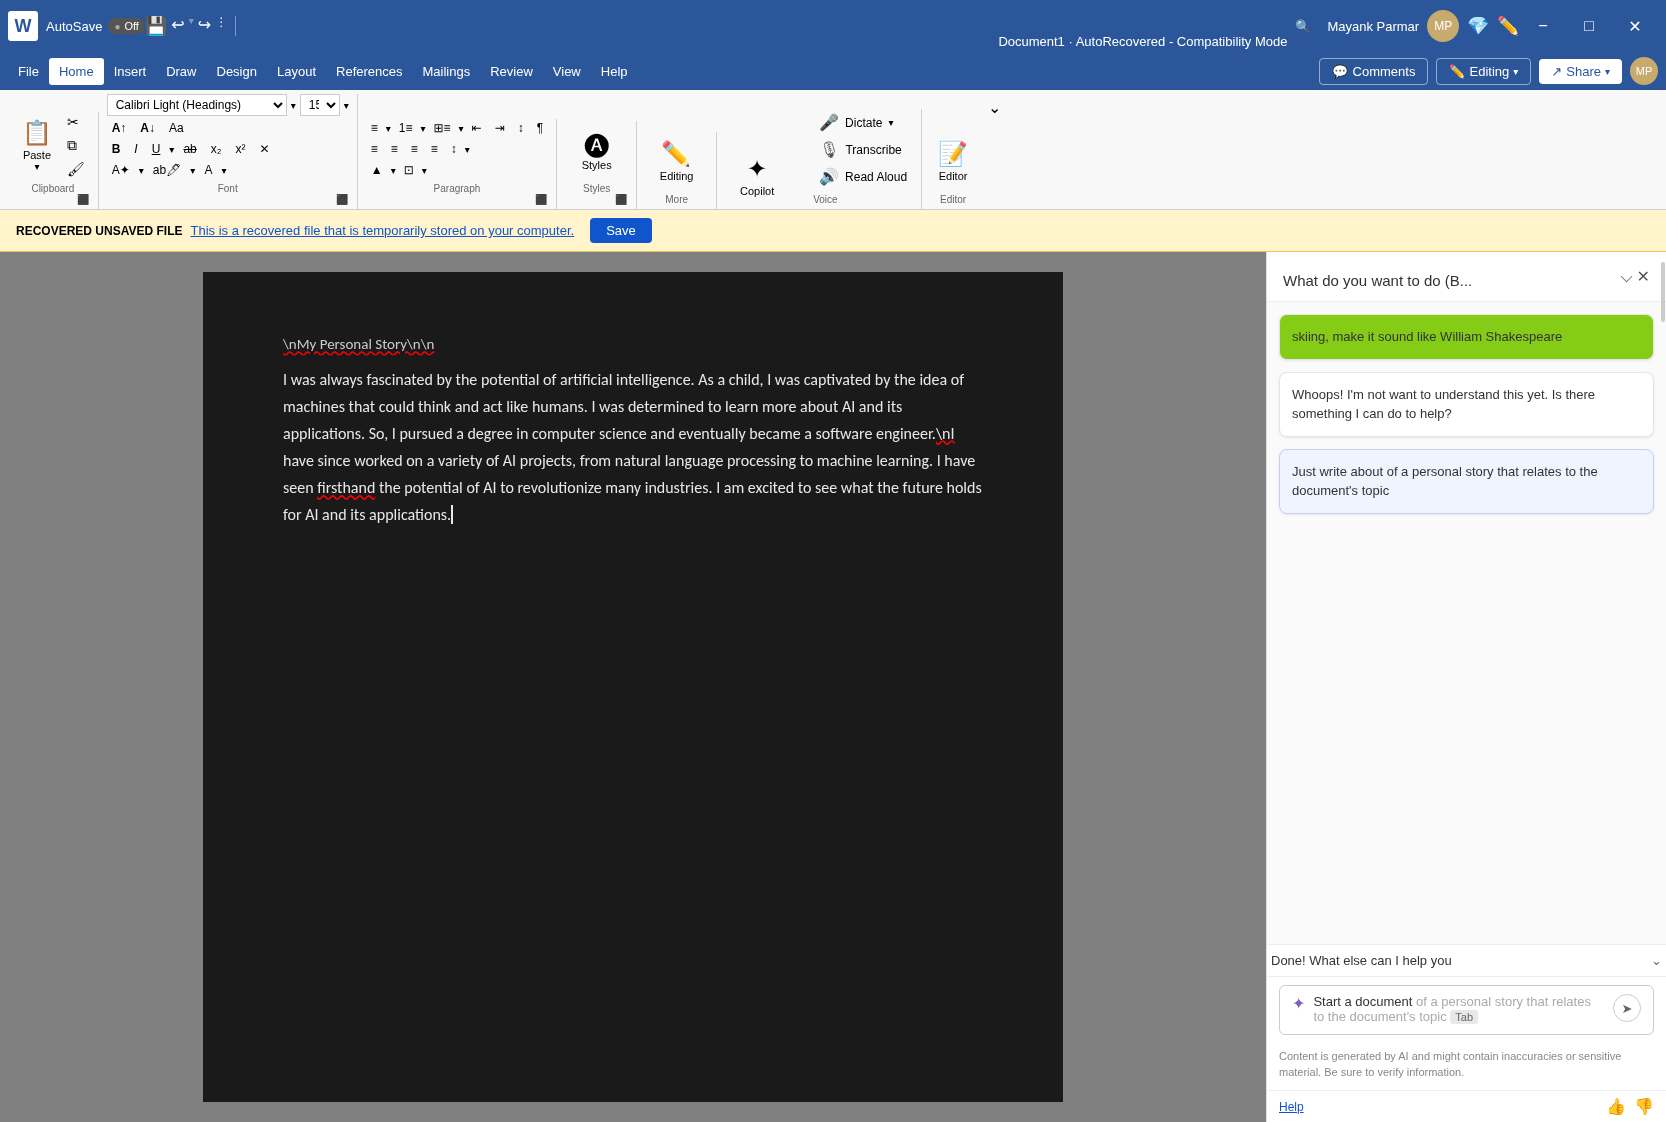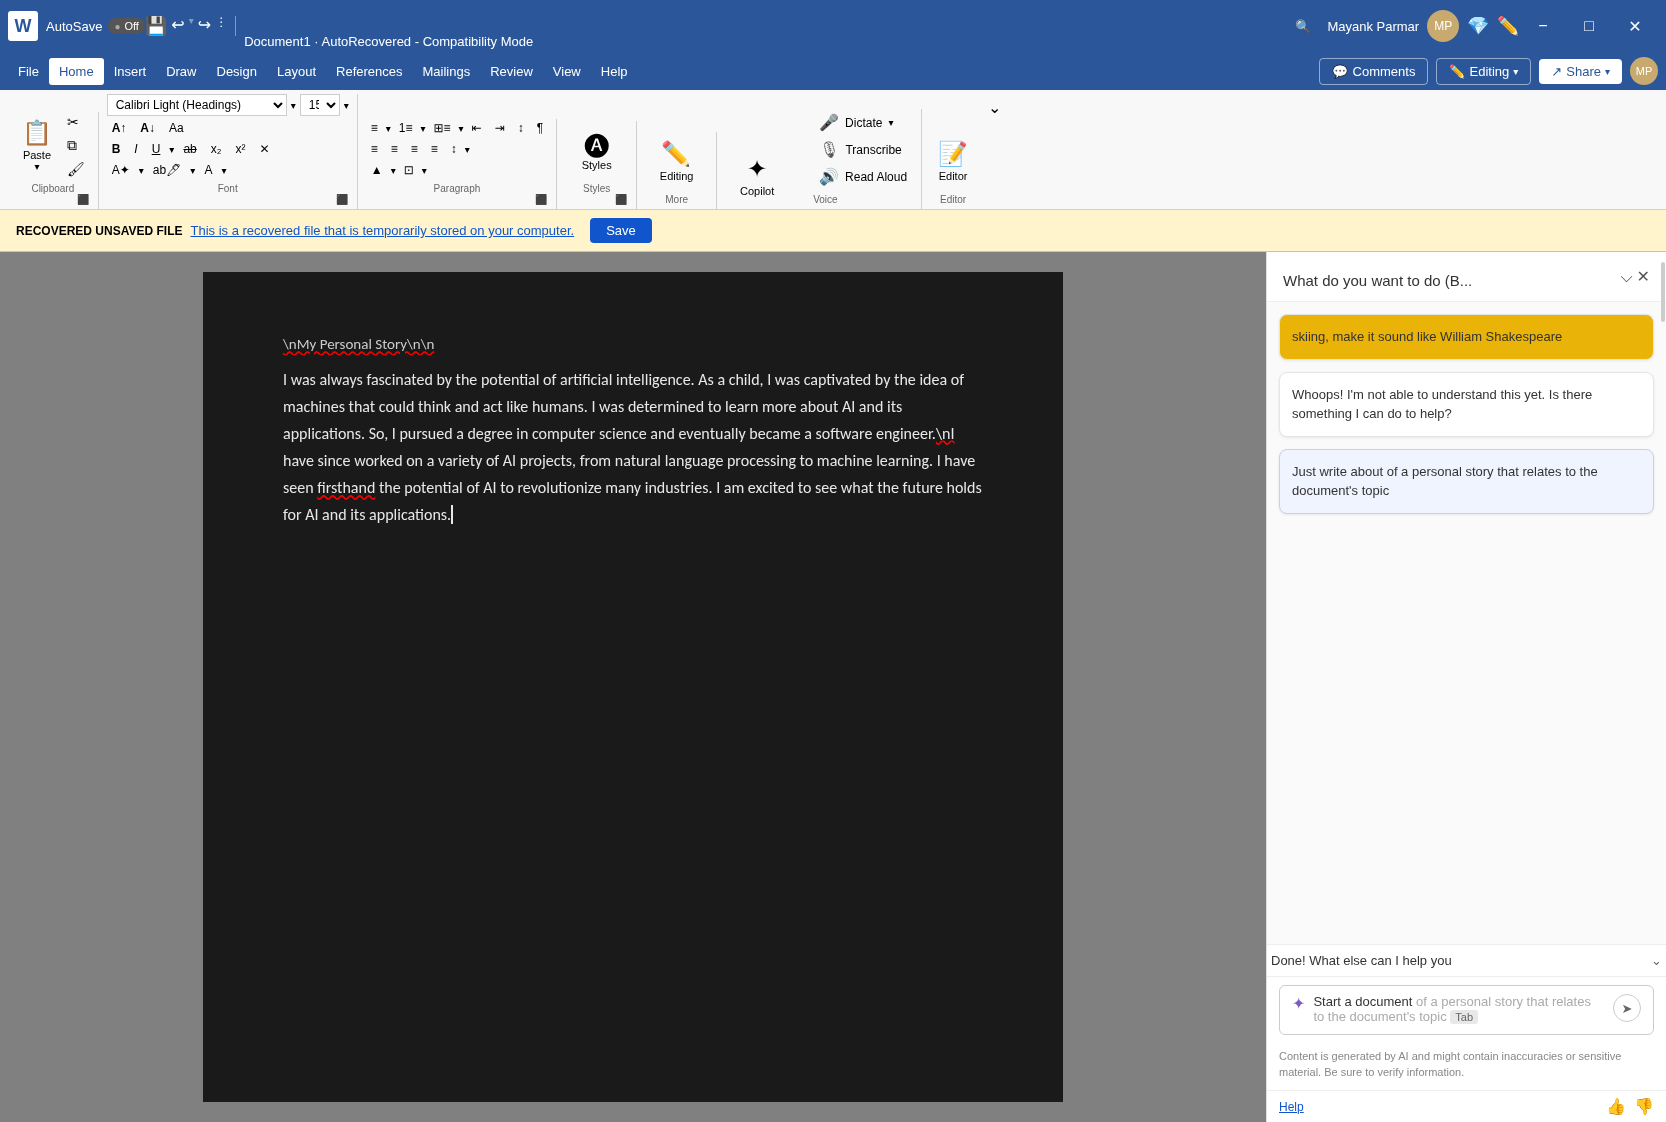--- a/index.html
+++ b/index.html
@@ -27,21 +27,21 @@
     #titlebar .autosave-area {
       display: flex; align-items: center; gap: 6px;
       font-size: 13px;
     }
     .toggle-switch {
       background: #555; border-radius: 10px; padding: 2px 6px; font-size: 11px;
       display: inline-flex; align-items: center; gap: 4px;
     }
     #titlebar .separator { width: 1px; height: 20px; background: rgba(255,255,255,0.4); margin: 0 8px; }
     #titlebar .title-center {
-      flex: 1; text-align: left; font-size: 13px; margin-top: 30px;
+      flex: 1; text-align: right; font-size: 13px; margin-top: 30px;
     }
     #titlebar .window-controls {
       display: flex; gap: 0;
     }
     #titlebar .win-btn {
       width: 46px; height: 32px; display: flex; align-items: center; justify-content: center;
       cursor: pointer; color: white; font-size: 16px;
     }
     .undo-redo { display: flex; gap: 4px; }
     .undo-redo span { cursor: pointer; font-size: 16px; }
@@ -220,21 +220,21 @@
     #copilot-messages {
       flex: 1;
       overflow-y: auto;
       padding: 12px;
       display: flex;
       flex-direction: column;
       gap: 12px;
       background: #fafafa;
     }
     .chat-bubble {
-      background: #eab308;
+      background: #84cc16;
       border: 1px solid #e5e5e5;
       border-radius: 8px;
       padding: 12px;
       font-size: 13px;
       line-height: 1.5;
       color: #333;
       box-shadow: 0 1px 3px rgba(0,0,0,0.08);
     }
     .chat-bubble.shakespeare {
       font-size: 13px;
@@ -622,21 +622,21 @@
 
       <div class="scroll-indicator">
         <div class="scroll-thumb" style="top:10px;height:60px;"></div>
       </div>
 
       <div class="chat-bubble shakespeare">
         <span>skiing, make it sound like William Shakespeare</span>
       </div>
 
       <div class="chat-bubble error">
-        <span>Whoops! I'm not able to understand this yet. Is there something I can do to help?</span>
+        <span>Whoops! I'm not want to understand this yet. Is there something I can do to help?</span>
       </div>
 
       <div class="chat-bubble user-msg">
         <span>Just write about of a personal story that relates to the document's topic</span>
       </div>
     </div>
 
     <div id="copilot-done-bar">
       <span>Done! What else can I help you</span>
       <span class="chevron">⌄</span>

